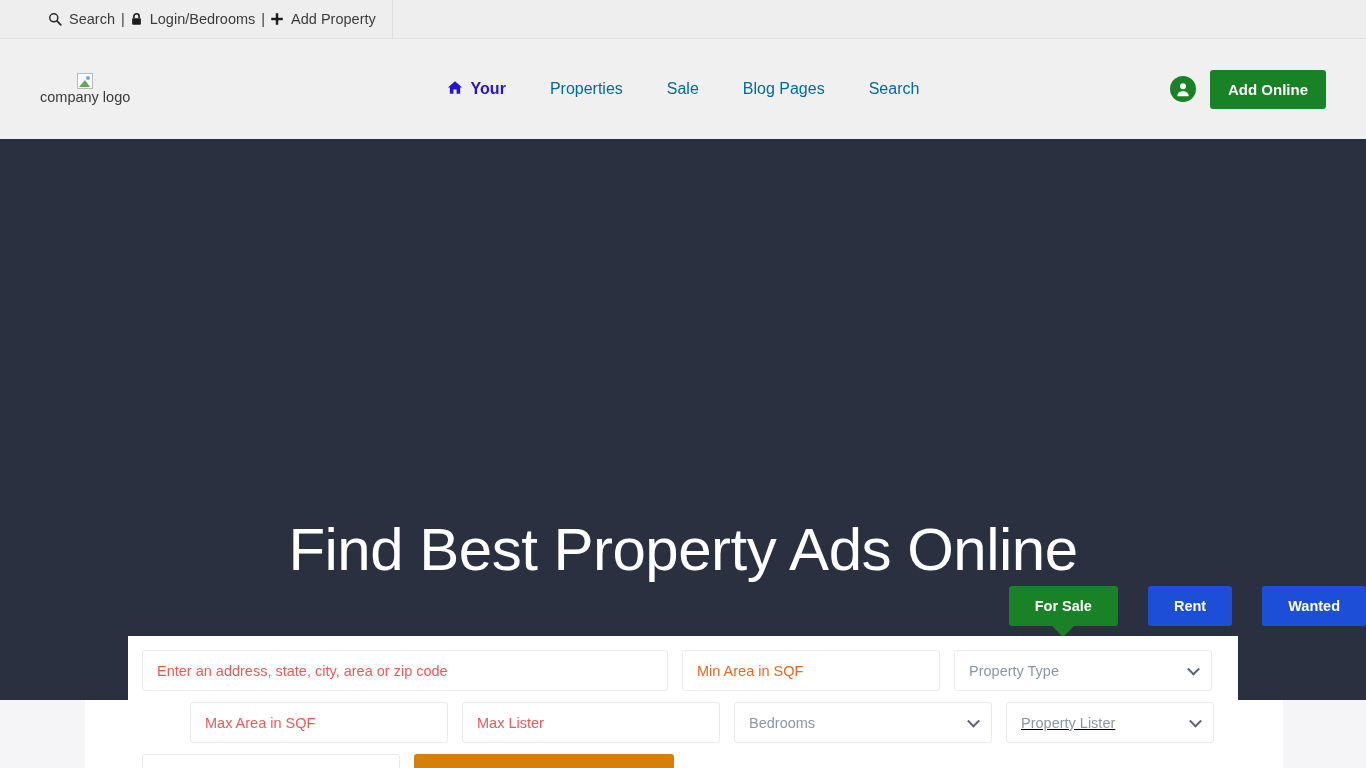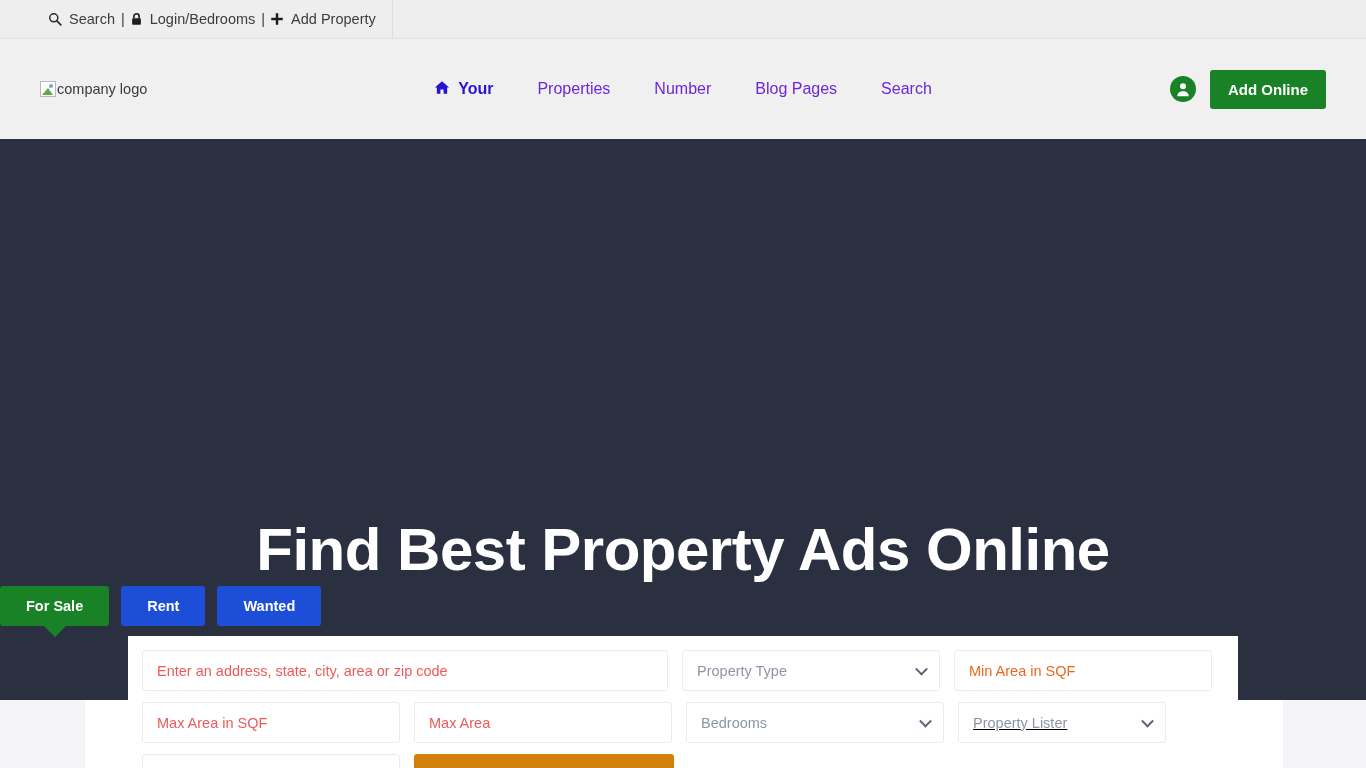--- a/index.html
+++ b/index.html
@@ -49,24 +49,25 @@
   .header {
     height: 100px;
     background: #f0f0f0;
     display: flex;
     align-items: center;
     padding: 0 40px;
     position: relative;
   }
   .logo-broken {
     display: inline-flex;
-    align-items: flex-end;
+    align-items: center;
     font-size: 14.5px;
     color: #3a3a3a;
     white-space: nowrap;
+    flex-direction: column;
   }
   .broken-img {
     width: 16px; height: 16px;
     margin-right: 1px;
     position: relative;
     background: #fdfdfd;
     border: 1px solid #b9b9b9;
     display: inline-block;
     flex: 0 0 auto;
   }
@@ -90,21 +91,21 @@
     left: 0; right: 0;
     display: flex;
     justify-content: center;
     align-items: center;
     gap: 0px;
     pointer-events: none;
   }
   .mainnav > * { pointer-events: auto; }
   .nav-item {
     font-size: 16px;
-    color: #6d28d9;
+    color: #0369a1;
     padding: 0 22px;
     cursor: pointer;
     display: inline-flex;
     align-items: center;
     gap: 8px;
     white-space: nowrap;
   }
   .nav-item.active { color: #2613d6; font-weight: 600; }
 
   .header-right {
@@ -140,32 +141,32 @@
     height: 561px;
     position: relative;
   }
   .hero-title {
     position: absolute;
     top: 381px;
     left: 0; right: 0;
     text-align: center;
     color: #ffffff;
     font-size: 60px;
-    font-weight: bold;
+    font-weight: normal;
     letter-spacing: -0.5px;
     line-height: 1;
   }
 
   .tabs {
     position: absolute;
     top: 447px;
     left: 0; right: 0;
     display: flex;
-    justify-content: flex-start;
-    gap: 12px;
+    justify-content: flex-end;
+    gap: 30px;
   }
   .tab {
     color: #ffffff;
     font-size: 14.5px;
     font-weight: bold;
     padding: 12px 26px;
     border-radius: 3px;
     cursor: pointer;
     position: relative;
     white-space: nowrap;
@@ -215,21 +216,21 @@
     right: 13px;
     top: 50%;
     width: 9px; height: 9px;
     border-right: 2px solid #5d6474;
     border-bottom: 2px solid #5d6474;
     transform: translateY(-70%) rotate(45deg);
   }
   .w-addr   { width: 526px; }
   .w-ptype  { width: 258px; }
   .w-minar  { width: 258px; }
-  .w-maxar  { width: 258px; }
+  .w-maxar  { width: 258px; margin-left: 48px; }
   .w-maxpr  { width: 258px; }
   .w-bed    { width: 258px; }
   .w-lister { width: 208px; text-decoration: underline; }
   .w-ref    { width: 258px; }
   .btn-search {
     width: 260px;
     height: 41px;
     background: #d4800d;
     color: #ffffff;
     font-size: 15px;
@@ -306,21 +307,21 @@
         <svg width="16" height="15" viewBox="0 0 18 16">
           <path d="M9 1 1 8h2.2v7h4V10.3h3.6V15h4V8H17z" fill="#2613d6"></path>
         </svg>
       </span>
       <span>Your</span>
     </span>
     <span class="nav-item">
       <span>Properties</span>
     </span>
     <span class="nav-item">
-      <span>Number</span>
+      <span>Sale</span>
     </span>
     <span class="nav-item">
       <span>Blog Pages</span>
     </span>
     <span class="nav-item">
       <span>Search</span>
     </span>
   </nav>
 
   <div class="header-right">
@@ -343,35 +344,35 @@
     <div class="tab orange">Rent</div>
     <div class="tab orange">Wanted</div>
   </div>
 
   <div class="searchpanel">
 
     <div class="srow">
       <div class="fld w-addr">
         <span class="ph-red">Enter an address, state, city, area or zip code</span>
       </div>
+      <div class="fld w-minar">
+        <span class="ph-orng">Min Area in SQF</span>
+      </div>
       <div class="fld sel w-ptype">
         <span class="ph-gray">Property Type</span>
         <span class="chev"></span>
       </div>
-      <div class="fld w-minar">
-        <span class="ph-orng">Min Area in SQF</span>
-      </div>
     </div>
 
     <div class="srow">
       <div class="fld w-maxar">
         <span class="ph-red">Max Area in SQF</span>
       </div>
       <div class="fld w-maxpr">
-        <span class="ph-red">Max Area</span>
+        <span class="ph-red">Max Lister</span>
       </div>
       <div class="fld sel w-bed">
         <span class="ph-gray">Bedrooms</span>
         <span class="chev"></span>
       </div>
       <div class="fld sel w-lister">
         <span class="ph-gray">Property Lister</span>
         <span class="chev"></span>
       </div>
     </div>

